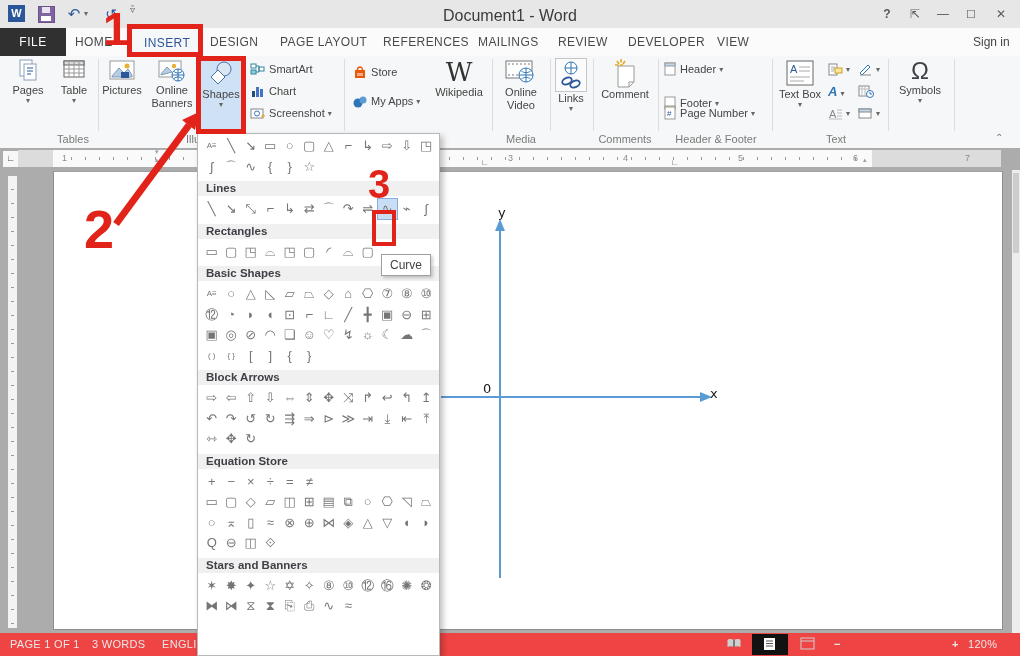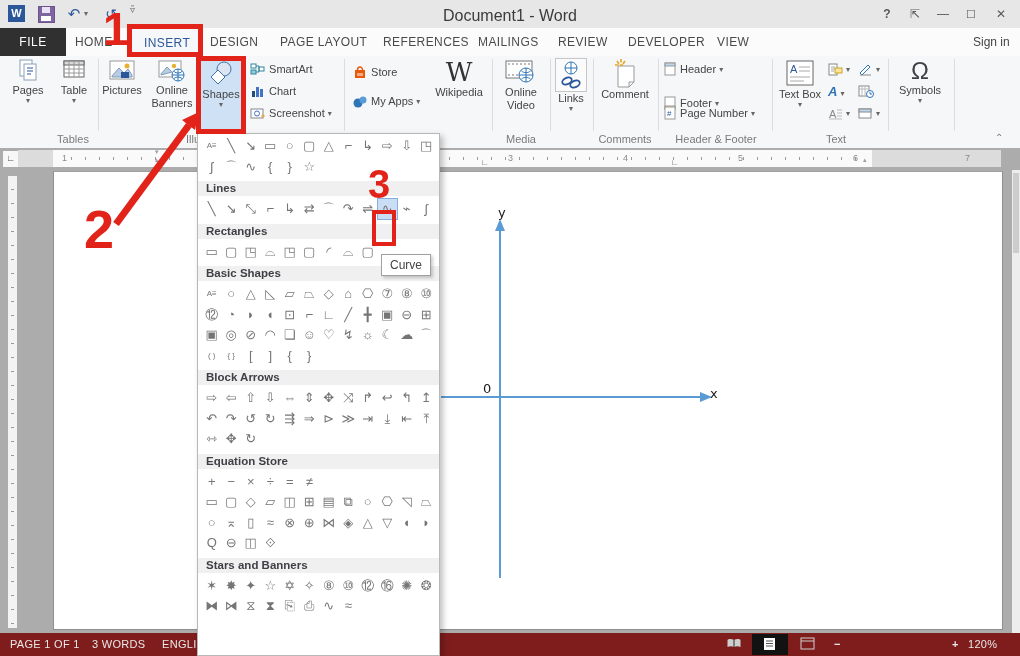--- a/index.html
+++ b/index.html
@@ -52,21 +52,21 @@
   .indent{position:absolute;font-size:7px;color:#9aa0a6;}
   .tabstop{position:absolute;top:8px;font-size:8px;font-weight:bold;color:#555;}
   #vruler{left:8px;top:176px;width:9px;height:452px;background:#F3F3F3;
           background-image:repeating-linear-gradient(180deg,transparent 0 13px,#9a9a9a 13px 14px);background-size:3px 100%;background-repeat:no-repeat;background-position:3px 0;}
   
   #page{left:53px;top:171px;width:948px;height:457px;background:#fff;border:1px solid #8E8E8E;border-top-color:#A0A0A0;}
   #scroll{left:1012px;top:170px;width:8px;height:463px;background:#EDEDED;}
   #scrollthumb{left:1013px;top:173px;width:6px;height:80px;background:#CDCDCD;}
   .axislabel{font-size:13px;color:#1a1a1a;font-family:"DejaVu Sans",sans-serif;}
   
-  #statusbar{left:0;top:633px;width:1020px;height:23px;background:#7f1d1d;color:#E8E8E8;font-size:11px;}
+  #statusbar{left:0;top:633px;width:1020px;height:23px;background:#ef4444;color:#E8E8E8;font-size:11px;}
   .st{top:5px;white-space:nowrap;letter-spacing:.3px;}
   #lang{left:162px;width:35px;overflow:hidden;}
   #viewsel{left:752px;top:1px;width:36px;height:21px;background:#121212;}
   .viewic{top:4px;color:#CFCFCF;}
   
   #shapesmenu{left:197px;top:133px;width:243px;height:523px;background:#fff;border:1px solid #B8B8B8;
               box-shadow:3px 3px 6px rgba(0,0,0,.25);z-index:50;overflow:hidden;padding-top:2px;box-sizing:border-box;}
   .sec-header{height:15px;margin:4px 0 3px;background:#F0F0F0;font-size:11.5px;font-weight:bold;
               color:#3F3F46;line-height:15px;padding-left:8px;}
   .sec-header:first-child{margin-top:0;}

